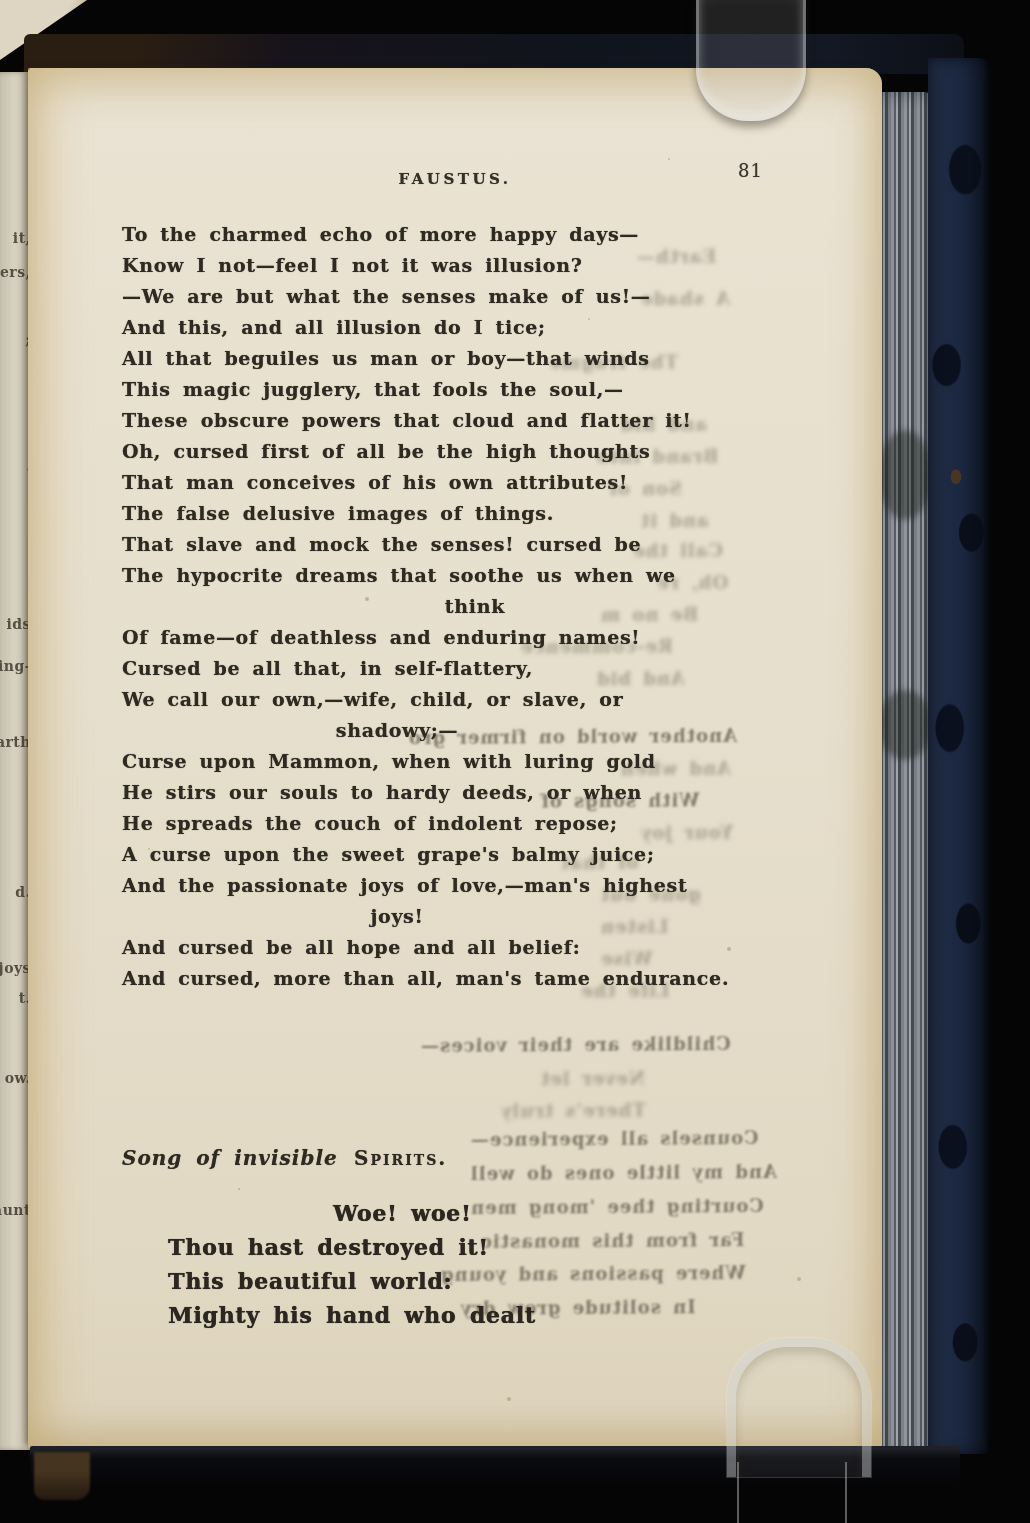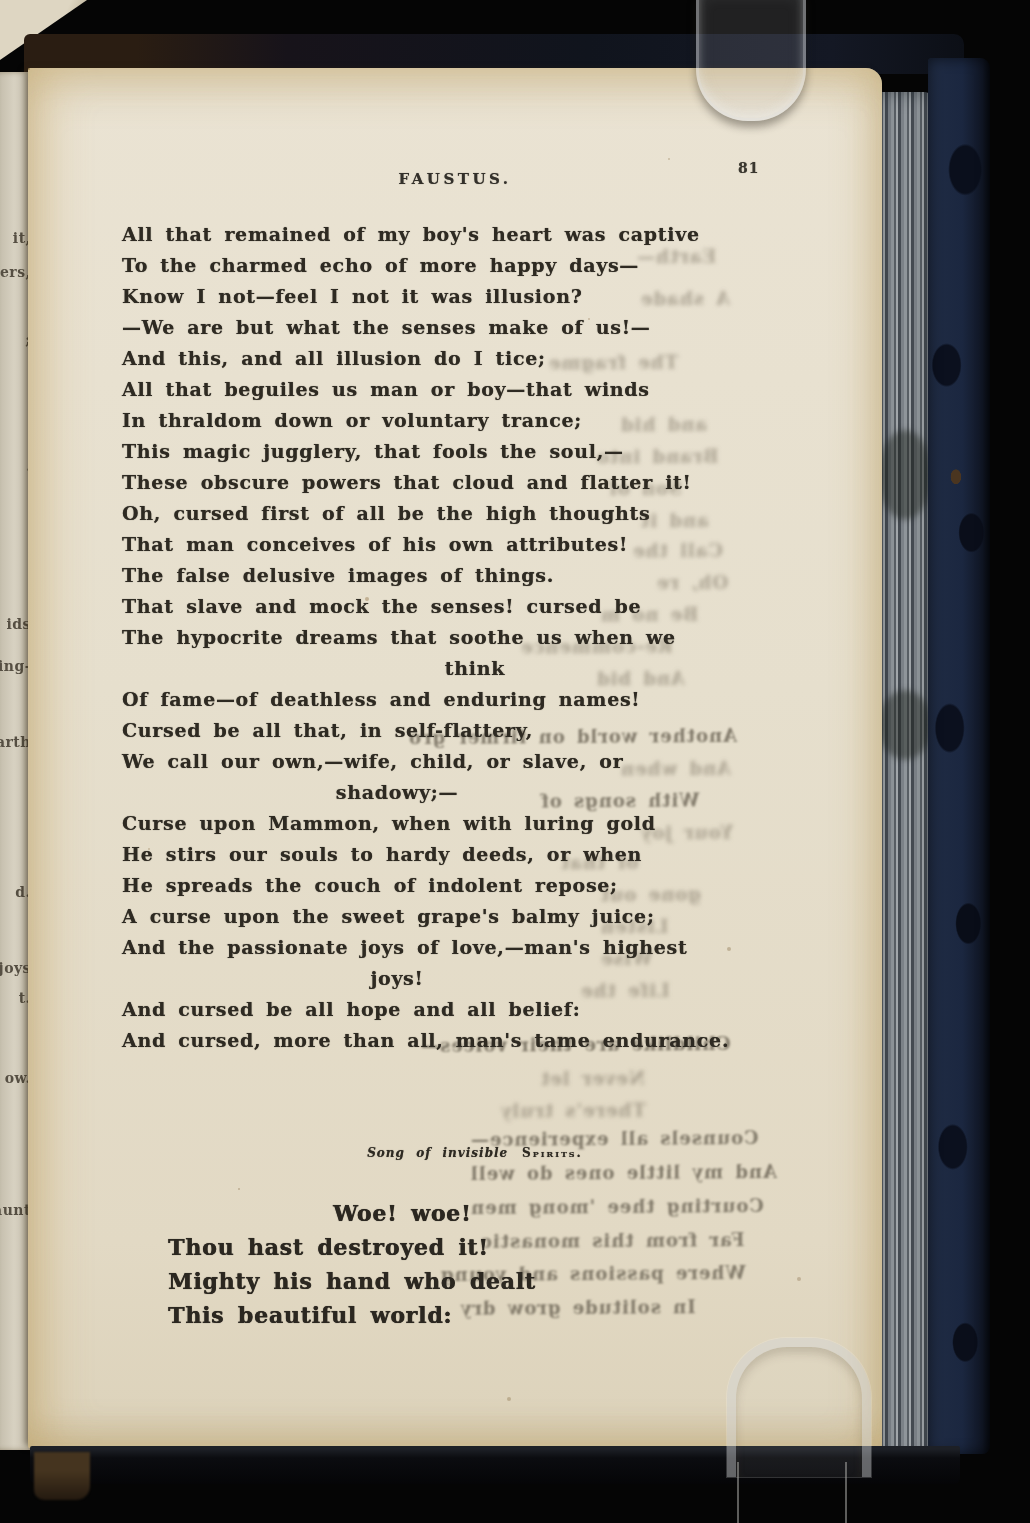--- a/index.html
+++ b/index.html
@@ -67,33 +67,33 @@
   .ghost-layer{position:absolute;left:0;top:0;width:100%;height:100%;overflow:hidden;}
   .ghost{position:absolute;white-space:nowrap;font-weight:bold;font-size:18px;
     color:rgba(118,110,93,.55);transform:scaleX(-1) rotate(.4deg);
     filter:blur(1.9px);letter-spacing:1px;word-spacing:4px;}
   .ghost.strong{color:rgba(105,98,82,.8);filter:blur(1.3px);}
 
   
   .running-head{position:absolute;left:0;top:102px;width:100%;text-align:center;
     font-size:15px;font-weight:bold;letter-spacing:3.5px;color:#33302a;
     text-shadow:0 0 .8px rgba(45,42,35,.7);}
-  .page-number{position:absolute;left:710px;top:92px;font-size:14px;font-weight:bold;
+  .page-number{position:absolute;left:710px;top:92px;font-size:18px;font-weight:normal;
     color:#3a372f;letter-spacing:1px;text-shadow:0 0 .8px rgba(45,42,35,.6);}
 
   .poem{position:absolute;left:94px;top:151px;width:706px;}
   .pline{height:31px;line-height:31px;white-space:nowrap;
     font-size:19px;font-weight:bold;color:#2e2a22;
     letter-spacing:.7px;word-spacing:5px;
     text-shadow:0 0 .9px rgba(46,42,34,.75);}
   .pline.center{text-align:center;}
   .pline.pull{transform:translateX(-78px);}
 
-  .song-heading{position:absolute;left:94px;top:1078px;width:706px;text-align:center;
-    font-size:12px;color:#2e2a22;white-space:nowrap;
+  .song-heading{position:absolute;left:94px;top:1078px;width:706px;text-align:left;
+    font-size:20px;color:#2e2a22;white-space:nowrap;
     text-shadow:0 0 .8px rgba(46,42,34,.7);}
   .song-heading .it{font-style:italic;font-weight:bold;letter-spacing:1px;word-spacing:6px;}
   .song-heading .sc{font-variant:small-caps;font-weight:bold;letter-spacing:2px;margin-left:10px;}
 
   .song{position:absolute;left:100px;top:1128px;width:620px;}
   .sline{height:34px;line-height:34px;white-space:nowrap;
     font-size:22px;font-weight:bold;color:#2b2720;
     letter-spacing:.8px;word-spacing:5px;
     text-shadow:.5px 0 0 rgba(43,39,32,.9), 0 0 1px rgba(43,39,32,.6);margin-left:40px;}
   .sline.indent{padding-left:165px;}
@@ -173,27 +173,25 @@
         <div class="ghost strong" style="left: 452px; top: 1162px;">Far from this monastic</div>
         <div class="ghost strong" style="left: 412px; top: 1195px;">Where passions and young</div>
         <div class="ghost strong" style="left: 432px; top: 1229px;">In solitude grow dry</div>
       </div>
     <div class="specks"></div>
 
     <div class="running-head">FAUSTUS.</div>
     <div class="page-number">81</div>
 
     <div class="poem">
-        <div class="pline">All that remained of my boy's heart was captive</div>
         <div class="pline">To the charmed echo of more happy days—</div>
         <div class="pline">Know I not—feel I not it was illusion?</div>
         <div class="pline">—We are but what the senses make of us!—</div>
         <div class="pline">And this, and all illusion do I tice;</div>
         <div class="pline">All that beguiles us man or boy—that winds</div>
-        <div class="pline">In thraldom down or voluntary trance;</div>
         <div class="pline">This magic jugglery, that fools the soul,—</div>
         <div class="pline">These obscure powers that cloud and flatter it!</div>
         <div class="pline">Oh, cursed first of all be the high thoughts</div>
         <div class="pline">That man conceives of his own attributes!</div>
         <div class="pline">The false delusive images of things.</div>
         <div class="pline">That slave and mock the senses! cursed be</div>
         <div class="pline">The hypocrite dreams that soothe us when we</div>
         <div class="pline center">think</div>
         <div class="pline">Of fame—of deathless and enduring names!</div>
         <div class="pline">Cursed be all that, in self-flattery,</div>
@@ -210,22 +208,22 @@
       </div>
 
     <div class="song-heading">
       <span class="it">Song of invisible</span>
       <span class="sc">Spirits.</span>
     </div>
 
     <div class="song">
         <div class="sline indent">Woe! woe!</div>
         <div class="sline">Thou hast destroyed it!</div>
+        <div class="sline">This beautiful world:</div>
         <div class="sline">Mighty his hand who dealt</div>
-        <div class="sline">This beautiful world:</div>
       </div>
   </div>
 
   <div class="bottom-band"></div>
   <div class="bottom-notch"></div>
 
   <div class="clip-top"></div>
   <div class="clip-bottom-arch"></div>
   <div class="clip-thread left"></div>
   <div class="clip-thread right"></div>

